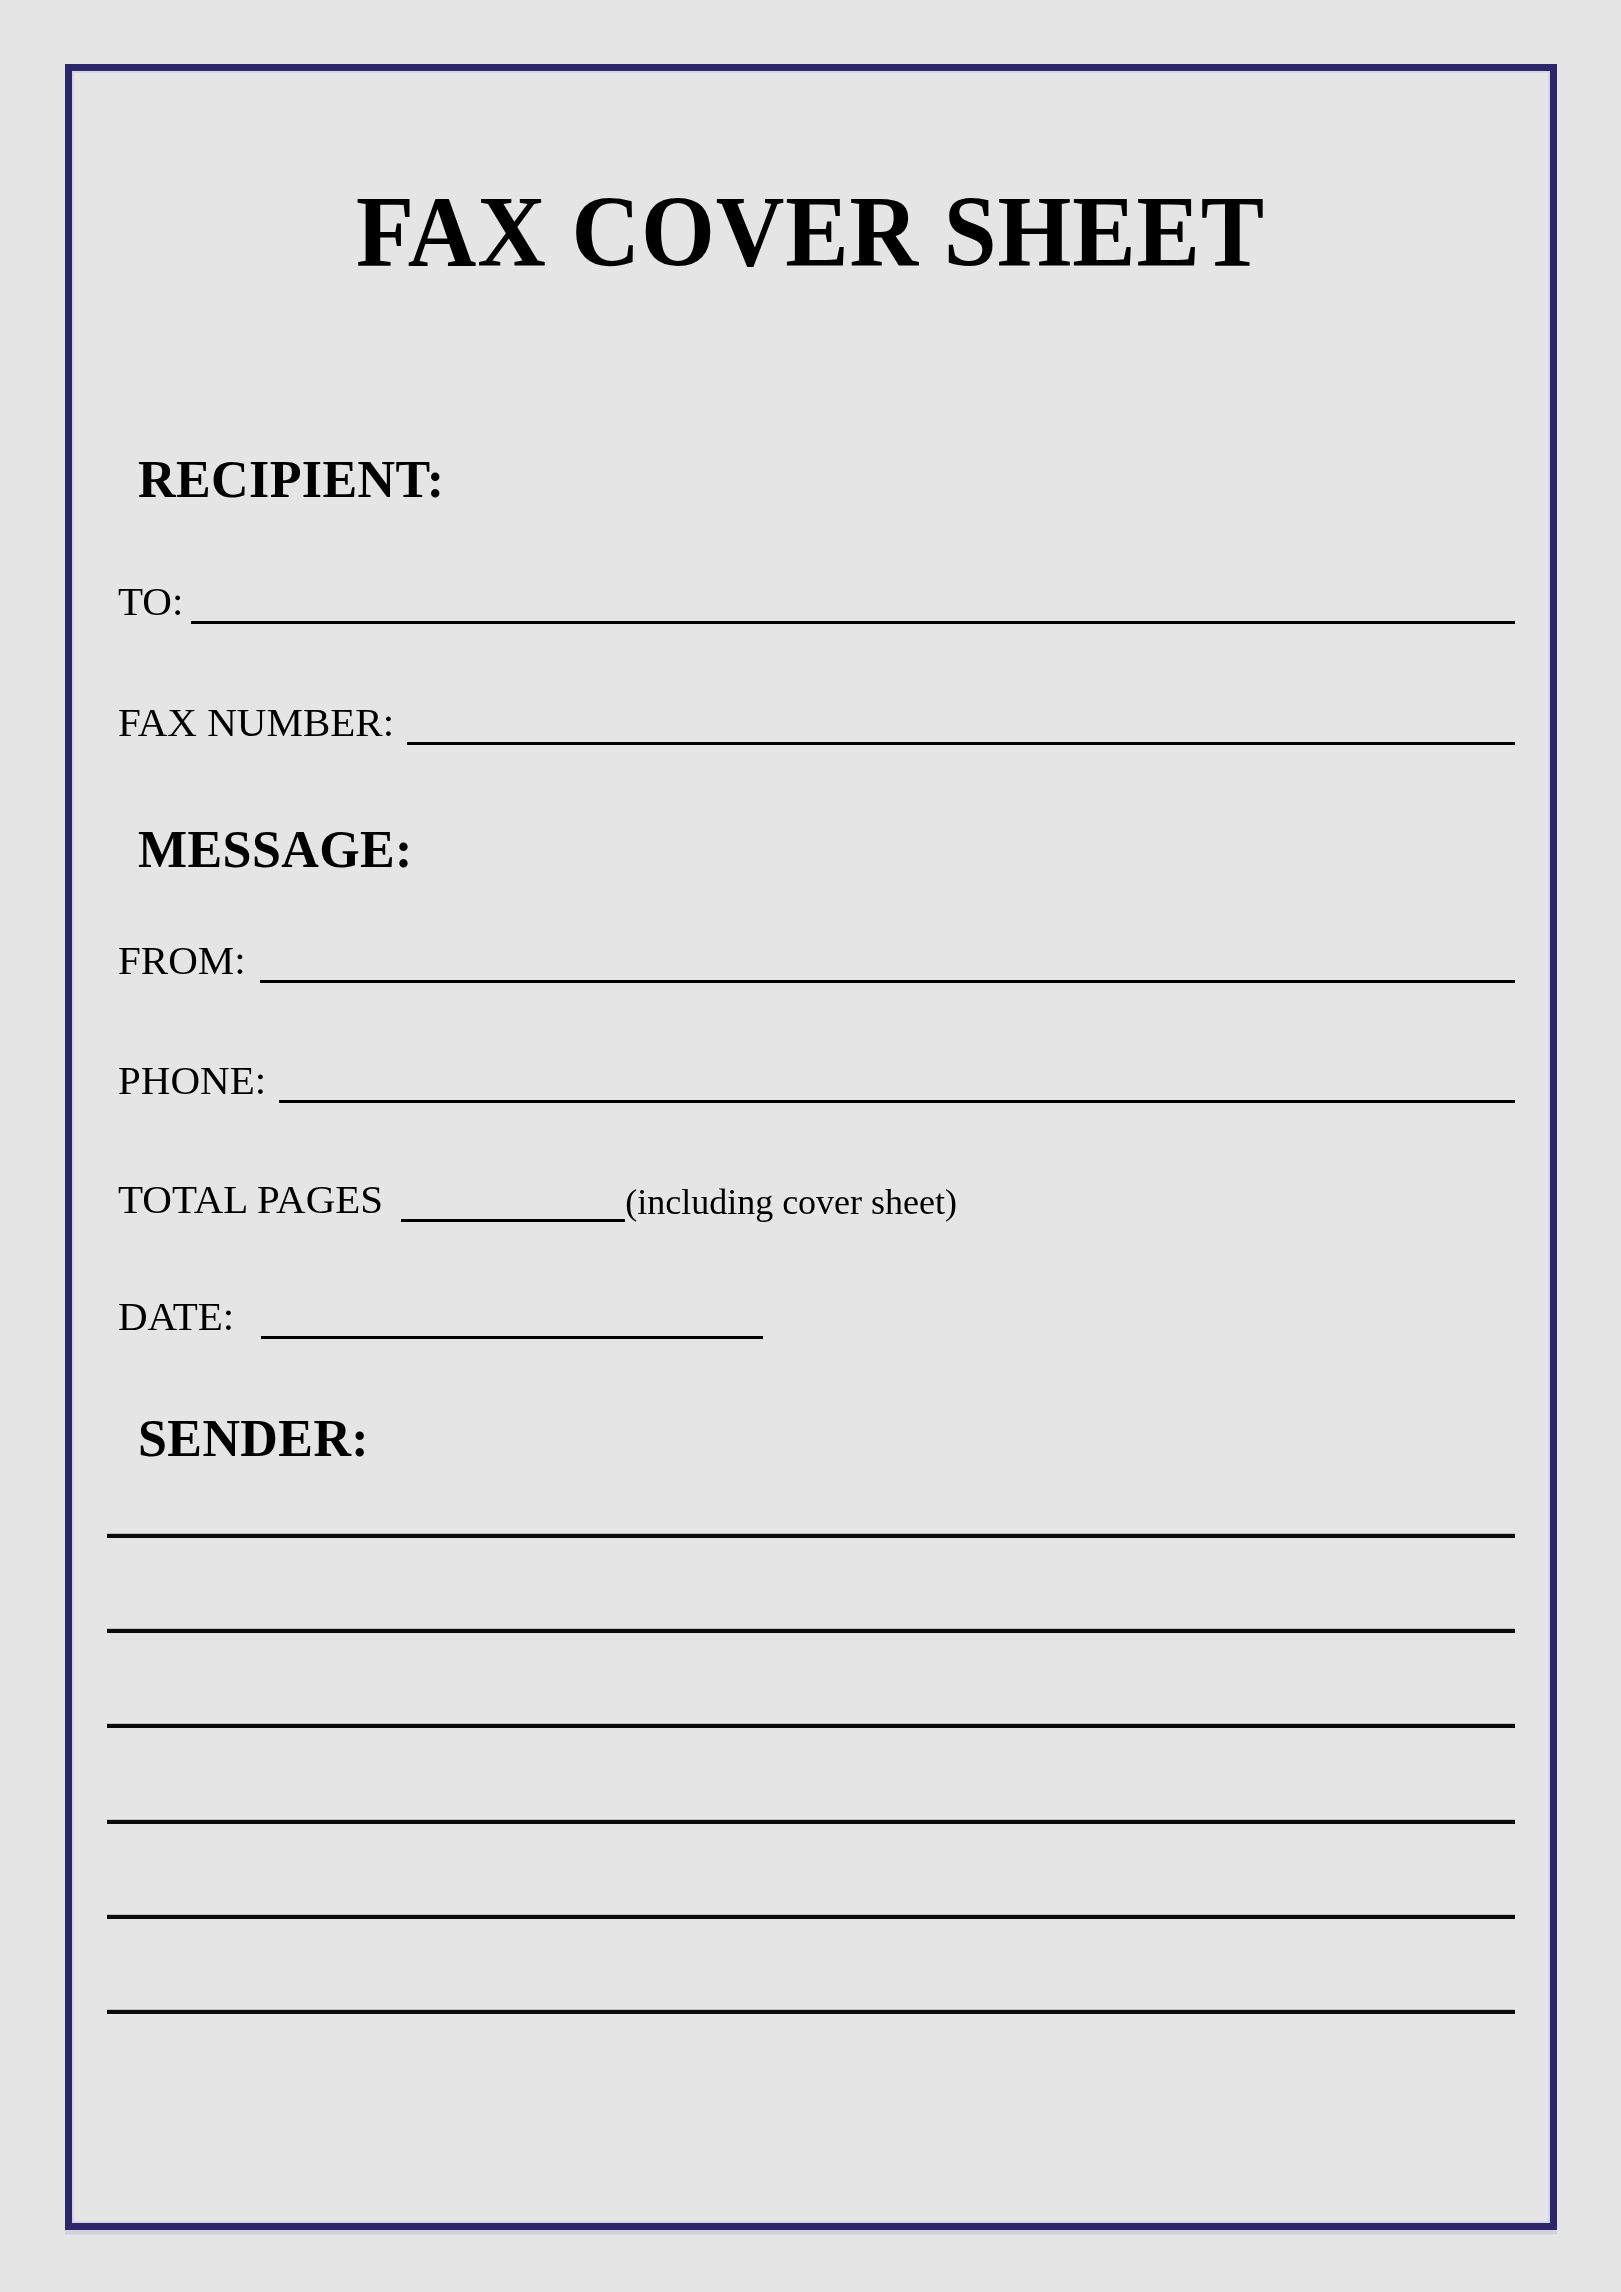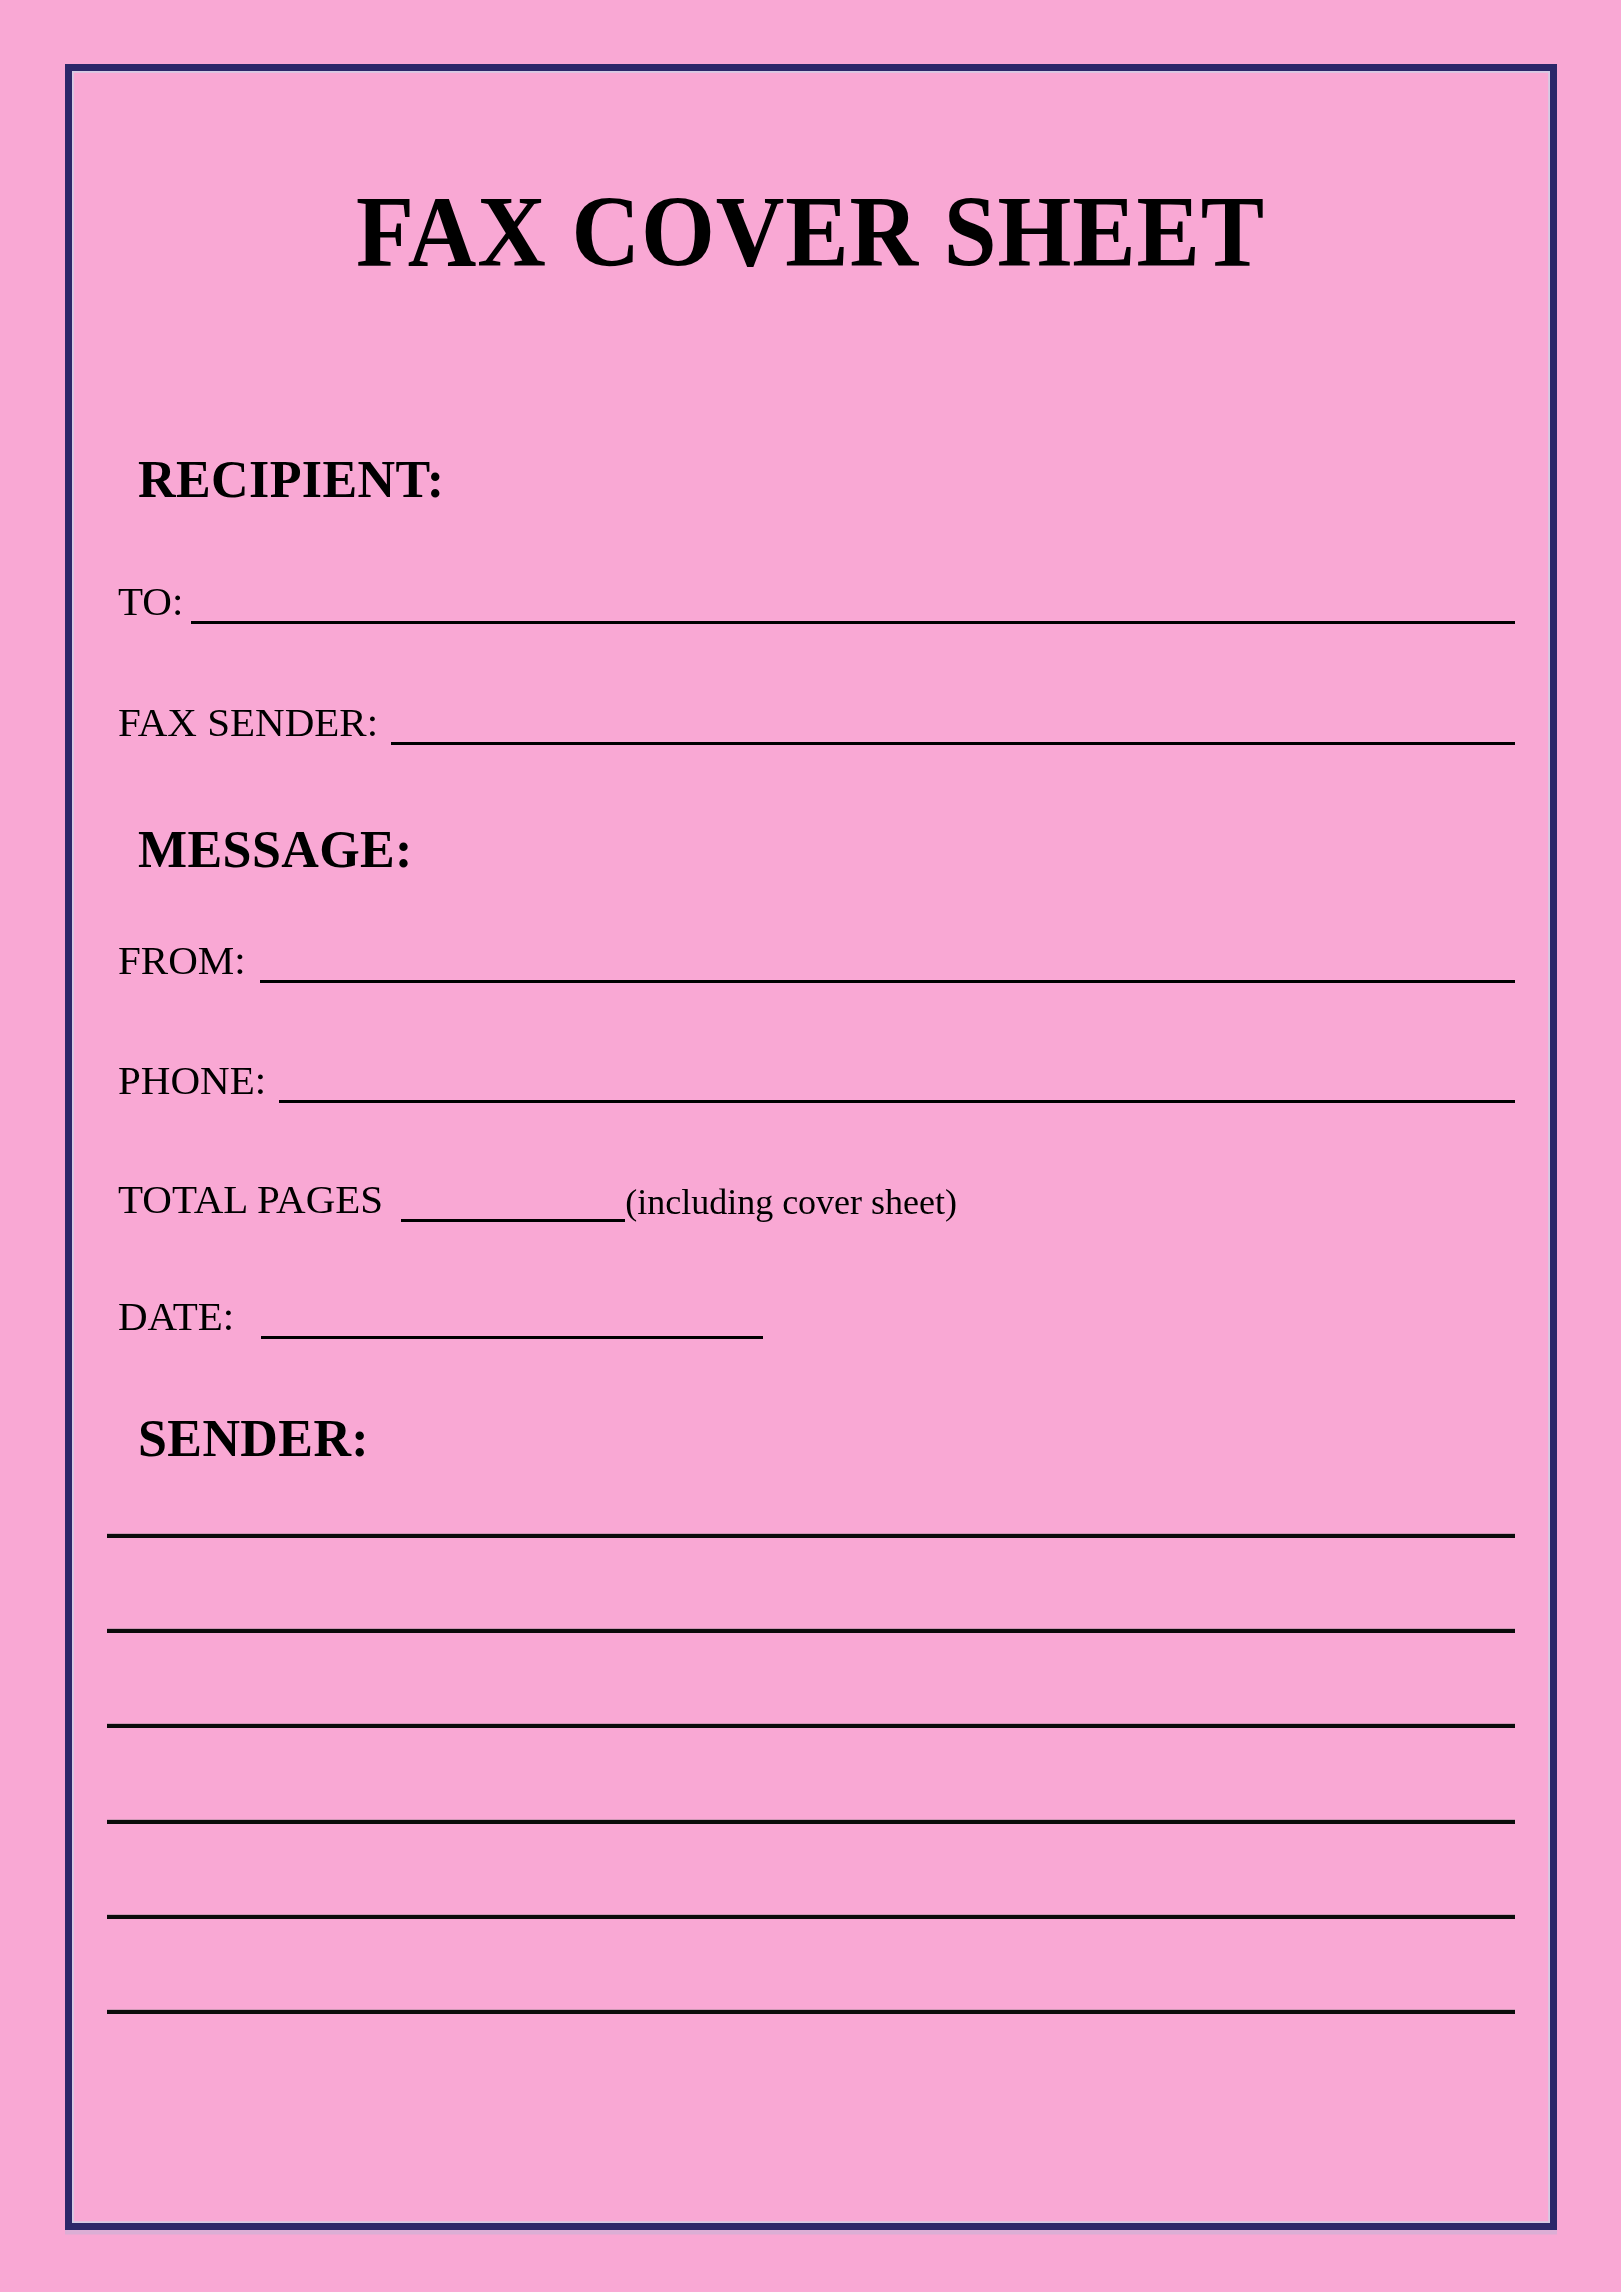--- a/index.html
+++ b/index.html
@@ -1,19 +1,19 @@
 <!DOCTYPE html>
 <html style="font-size:14.3px"><head>
 <meta charset="utf-8">
 <style>
   html,body { margin:0; padding:0; background:#ffffff; }
   .page {
     position:relative;
     width:1621px; height:2293px;
-    background:#f9a8d4;
+    background:#e5e5e5;
     font-family:"Liberation Serif", serif;
     color:#000000;
     overflow:hidden;
   }
   .frame {
     position:absolute;
     left:65px; top:64px; right:64px; bottom:63px;
     border:7.2px solid #2c2769;
     box-shadow:
       inset 1.8px 1.8px 0 rgba(208,206,230,0.9),
@@ -106,21 +106,21 @@
   <div class="heading recipient">RECIPIENT:</div>
 
   <div class="field-row to">
     <span class="field-label">TO:</span>
     <span class="fill-line gap-sm">
       <span></span>
     </span>
   </div>
 
   <div class="field-row fax-number">
-    <span class="field-label">FAX SENDER:</span>
+    <span class="field-label">FAX NUMBER:</span>
     <span class="fill-line gap-md">
       <span></span>
     </span>
   </div>
 
   <div class="heading sender">MESSAGE:</div>
 
   <div class="field-row phone">
     <span class="field-label">PHONE:</span>
     <span class="fill-line gap-md">

